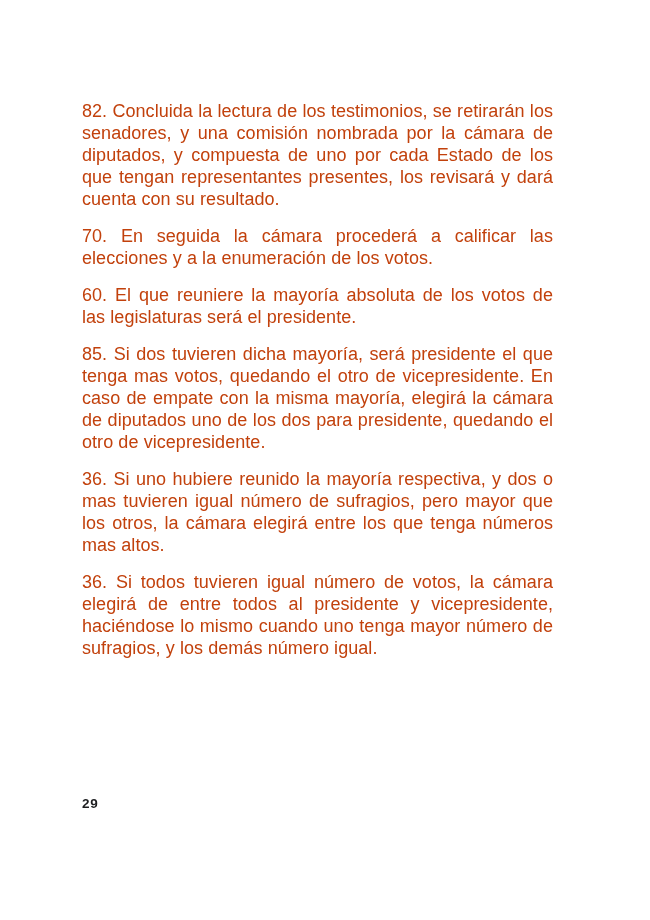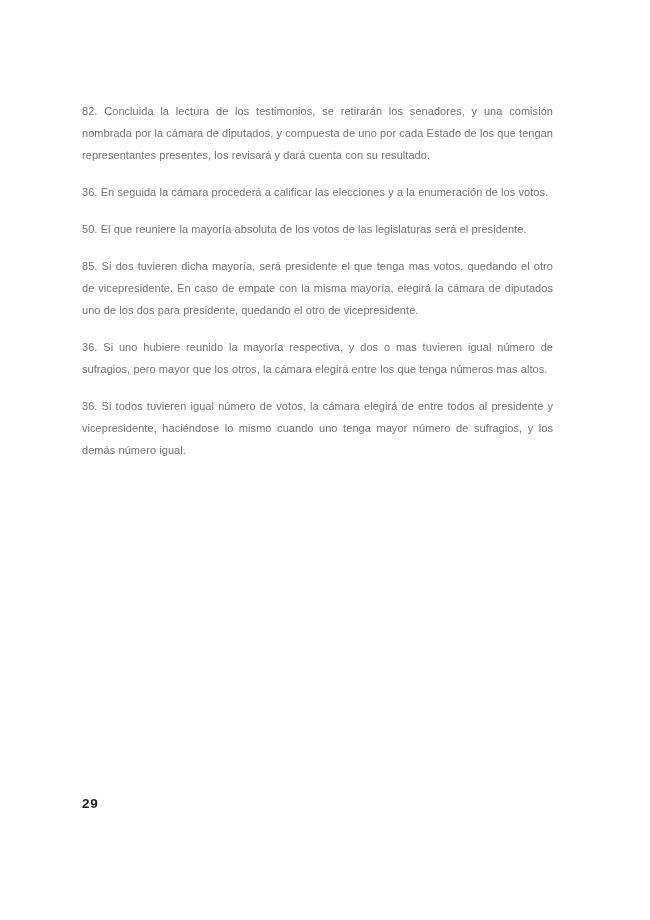--- a/index.html
+++ b/index.html
@@ -20,23 +20,23 @@
     background: #ffffff;
     box-sizing: border-box;
   }
   .content {
     position: absolute;
     left: 82px;
     top: 100px;
     width: 471px;
   }
   .para {
-    font-size: 11px;
+    font-size: 18px;
     line-height: 22px;
-    color: #737373;
+    color: #c2410c;
     text-align: justify;
     text-justify: inter-word;
     margin: 0 0 15px 0;
     letter-spacing: 0.05px;
     word-spacing: 0.1px;
     hyphens: manual;
   }
   .para:last-child {
     margin-bottom: 0;
   }
@@ -52,22 +52,22 @@
     letter-spacing: 0.8px;
   }
 </style>
 </head>
 <body>
 
 <div class="page">
 
   <div class="content">
     <p class="para">82. Concluida la lectura de los testimonios, se retirarán los senadores, y una comisión nombrada por la cámara de diputados, y compuesta de uno por cada Estado de los que tengan representantes presentes, los revisará y dará cuenta con su resultado.</p>
-    <p class="para">36. En seguida la cámara procederá a calificar las elecciones y a la enume­ración de los votos.</p>
-    <p class="para">50. El que reuniere la mayoría absoluta de los votos de las legislaturas será el presidente.</p>
+    <p class="para">70. En seguida la cámara procederá a calificar las elecciones y a la enume­ración de los votos.</p>
+    <p class="para">60. El que reuniere la mayoría absoluta de los votos de las legislaturas será el presidente.</p>
     <p class="para">85. Si dos tuvieren dicha mayoría, será presidente el que tenga mas votos, quedando el otro de vicepresidente. En caso de empate con la misma mayo­ría, elegirá la cámara de diputados uno de los dos para presidente, quedan­do el otro de vicepresidente.</p>
     <p class="para">36. Si uno hubiere reunido la mayoría respectiva, y dos o mas tuvieren igual número de sufragios, pero mayor que los otros, la cámara elegirá entre los que tenga números mas altos.</p>
     <p class="para">36. Si todos tuvieren igual número de votos, la cámara elegirá de entre to­dos al presidente y vicepresidente, haciéndose lo mismo cuando uno tenga mayor número de sufragios, y los demás número igual.</p>
   </div>
 
   <div class="folio">29</div>
 
 </div>
 
 </body></html>

